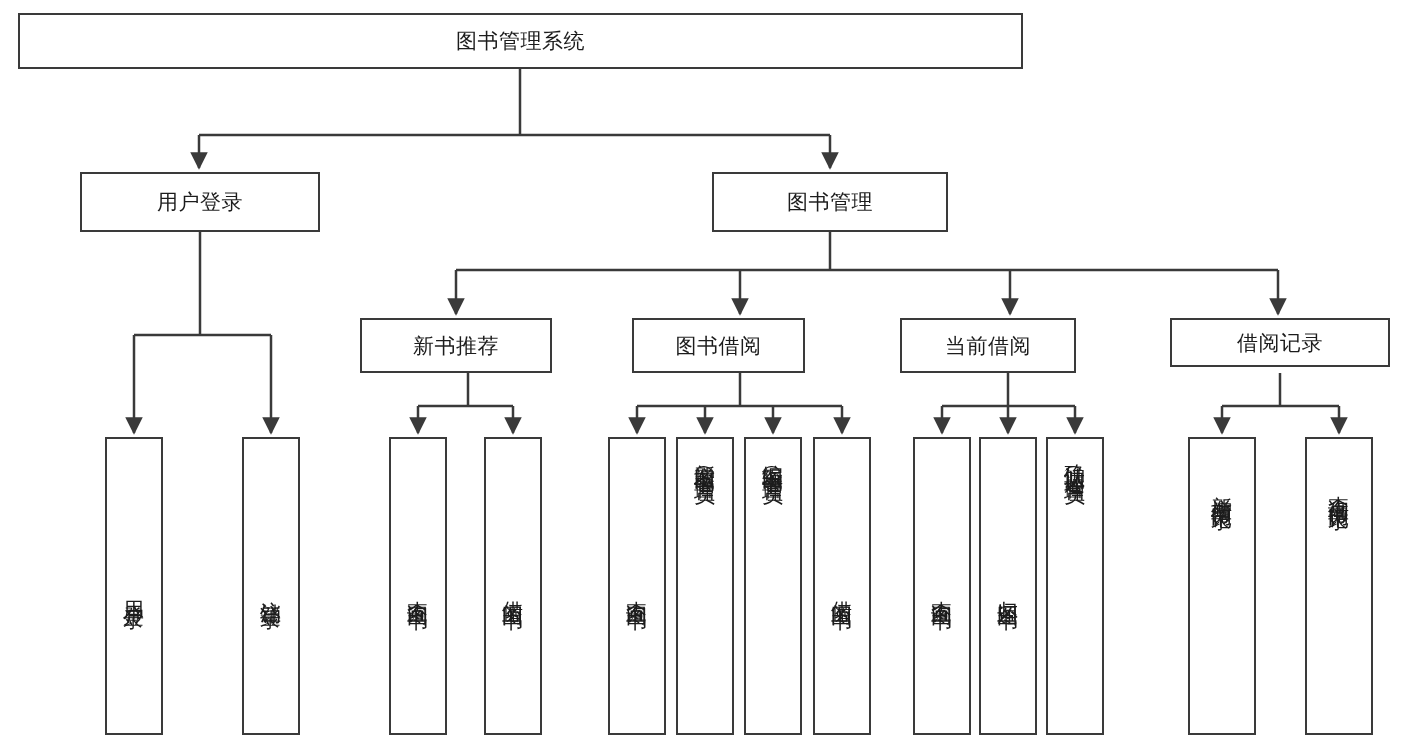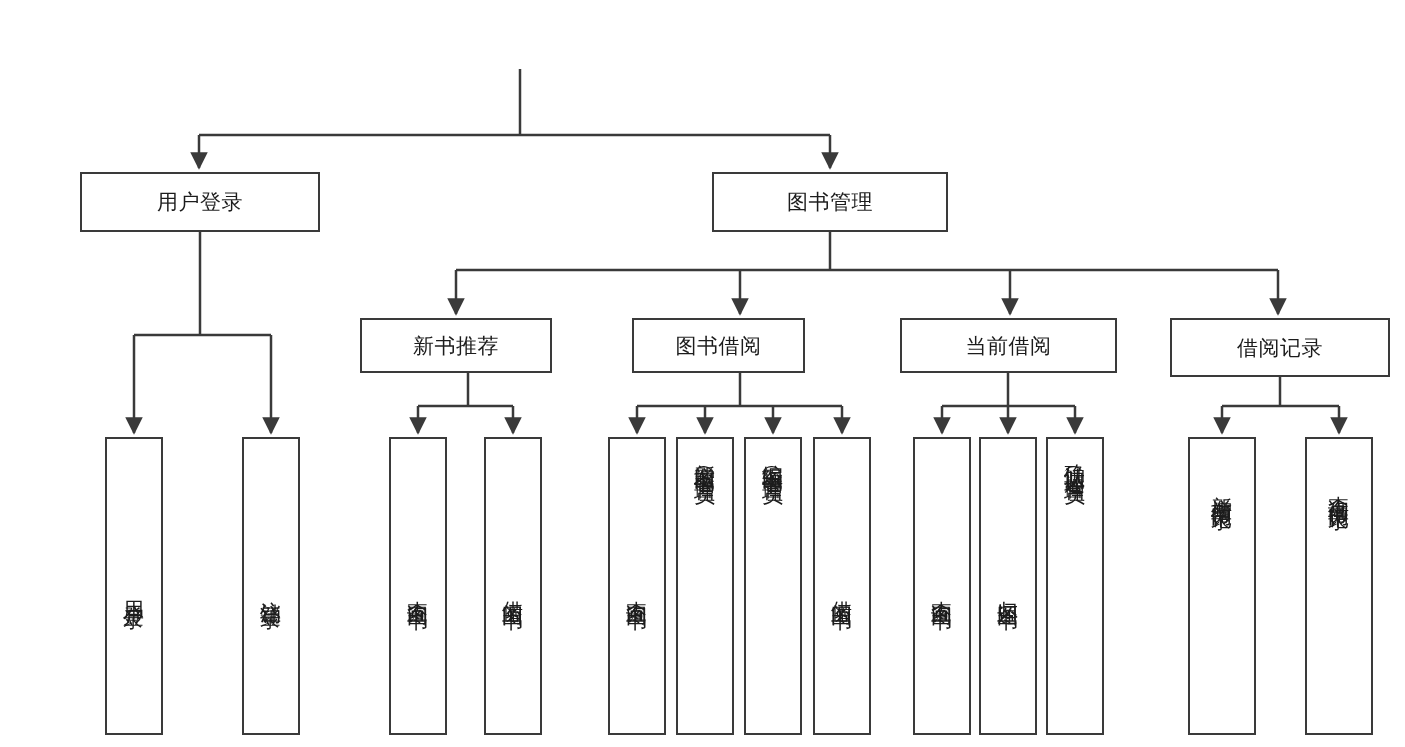--- a/index.html
+++ b/index.html
@@ -112,40 +112,43 @@
       <path d="M 1008 406 L 1008 433" marker-end="url(#arrow)"></path>
       <path d="M 1075 406 L 1075 433" marker-end="url(#arrow)"></path>
 
       <path d="M 1280 373 L 1280 406"></path>
       <path d="M 1222 406 L 1339 406"></path>
       <path d="M 1222 406 L 1222 433" marker-end="url(#arrow)"></path>
       <path d="M 1339 406 L 1339 433" marker-end="url(#arrow)"></path>
     </g>
   </svg>
 
+  <div class="node node-h" id="node-root" style="left: 18px; top: 13px; width: 1005px; height: 56px;">
+    <span class="node-label">图书管理系统</span>
+  </div>
 
   <div id="level2-container">
       <div class="node node-h" style="left: 80px; top: 172px; width: 240px; height: 60px;">
         <span class="node-label">用户登录</span>
       </div>
       <div class="node node-h" style="left: 712px; top: 172px; width: 236px; height: 60px;">
         <span class="node-label">图书管理</span>
       </div>
     </div>
   <div id="level3-container">
       <div class="node node-h" style="left: 360px; top: 318px; width: 192px; height: 55px;">
         <span class="node-label">新书推荐</span>
       </div>
       <div class="node node-h" style="left: 632px; top: 318px; width: 173px; height: 55px;">
         <span class="node-label">图书借阅</span>
       </div>
-      <div class="node node-h" style="left: 900px; top: 318px; width: 217px; height: 55px;">
+      <div class="node node-h" style="left: 900px; top: 318px; width: 176px; height: 55px;">
         <span class="node-label">当前借阅</span>
       </div>
-      <div class="node node-h" style="left: 1170px; top: 318px; width: 220px; height: 59px;">
+      <div class="node node-h" style="left: 1170px; top: 318px; width: 220px; height: 49px;">
         <span class="node-label">借阅记录</span>
       </div>
     </div>
   <div id="leaves-container">
       <div class="node node-v center-v" style="left: 105px; top: 437px; width: 58px; height: 298px;">
         <span class="node-label">用户登录</span>
       </div>
       <div class="node node-v center-v" style="left: 242px; top: 437px; width: 58px; height: 298px;">
         <span class="node-label">注销登录</span>
       </div>

